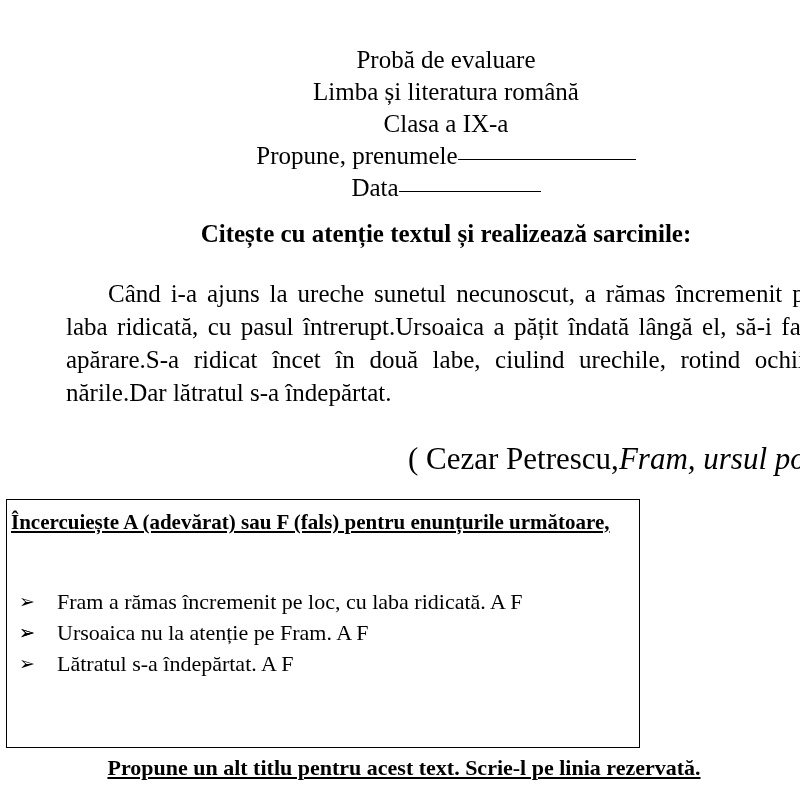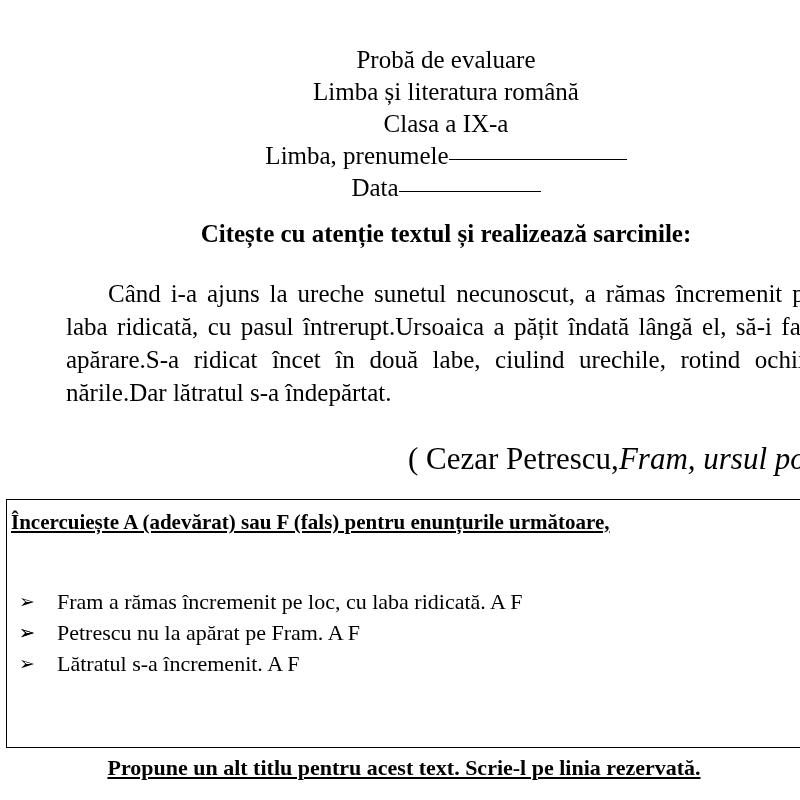--- a/index.html
+++ b/index.html
@@ -77,21 +77,21 @@
     line-height: 33px;
     white-space: nowrap;
   }
   .citation .work { font-style: italic; }
 
   
   .exercise-box {
     position: absolute;
     left: 2px;
     top: 499px;
-    width: 795px;
+    width: 634px;
     height: 249px;
     border: 1.6px solid #000;
     box-sizing: border-box;
   }
   .box-heading {
     position: absolute;
     top: 8px;
     left: 4px;
     width: 760px;
     font-size: 21px;
@@ -142,21 +142,21 @@
 </head>
 <body>
 
 <div class="page">
 
   <div class="header-block">
     <div class="header-line">Probă de evaluare</div>
     <div class="header-line">Limba și literatura română</div>
     <div class="header-line">Clasa a IX-a</div>
 
-    <div class="header-line with-rule"><span>Limba, prenumele</span><span class="rule rule-long"></span></div>
+    <div class="header-line with-rule"><span>Propune, prenumele</span><span class="rule rule-long"></span></div>
 
     <div class="header-line with-rule"><span>Data</span><span class="rule rule-short"></span></div>
 
     <div class="instruction">Citește cu atenție textul și realizează sarcinile:</div>
   </div>
 
   <div class="body-text">
     <p>Când i-a ajuns la ureche sunetul necunoscut, a rămas încremenit pe loc, cu laba ridicată, cu pasul întrerupt.Ursoaica a pățit îndată lângă el, să-i facă zid de apărare.S-a ridicat încet în două labe, ciulind urechile, rotind ochii, lărgind nările.Dar lătratul s-a îndepărtat.</p>
   </div>
 
@@ -171,24 +171,24 @@
     <ul class="task-list">
       <li class="task-item">
         <span class="task-bullet">➢</span>
         <span>Fram a rămas încremenit pe loc, cu laba ridicată. A F</span>
       </li>
       <li class="task-item">
         <span class="task-bullet">➢</span>
       </li>
       <li class="task-item">
         <span class="task-bullet">➢</span>
-        <span>Petrescu  nu la apărat pe Fram. A  F</span>
+        <span>Ursoaica  nu la atenție pe Fram. A  F</span>
       </li>
       <li class="task-item">
         <span class="task-bullet">➢</span>
-        <span>Lătratul s-a încremenit. A F</span>
+        <span>Lătratul s-a îndepărtat. A F</span>
       </li>
     </ul>
   </div>
 
   <div class="bottom-prompt"><span>Propune un alt titlu pentru acest text. Scrie-l pe linia rezervată.</span></div>
 
 </div>
 
 </body></html>

